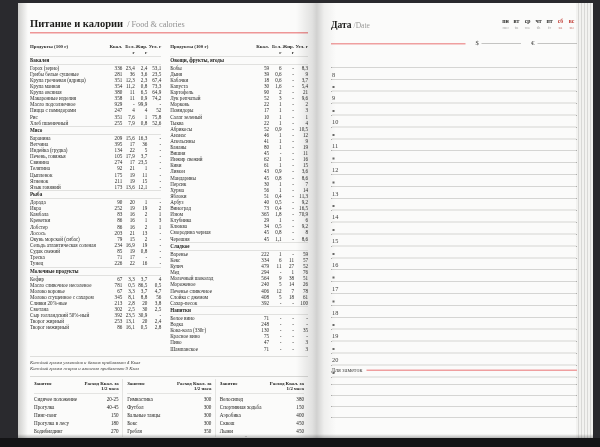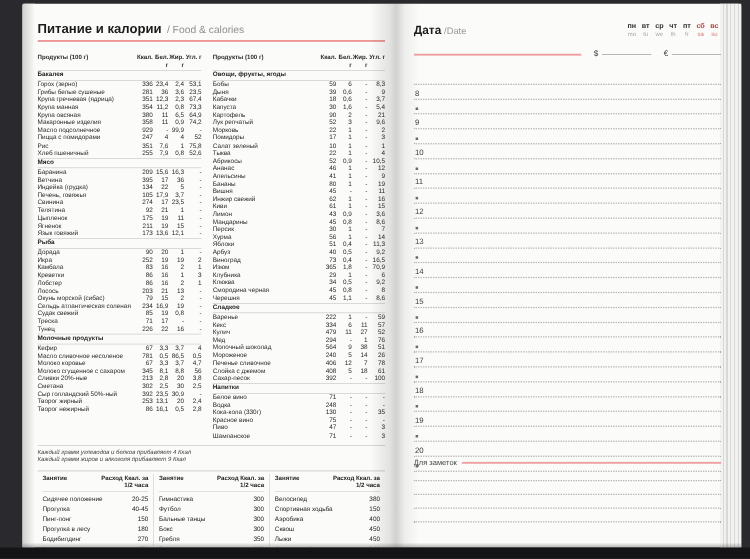--- a/index.html
+++ b/index.html
@@ -1,17 +1,17 @@
 <!DOCTYPE html>
 <html><head>
 <meta charset="utf-8">
 <style>
   html,body{margin:0;padding:0;background:#26262a;}
   .photo{position:relative;width:600px;height:447px;background:#2a2a2e;overflow:hidden;
-         font-family:Liberation Sans, sans-serif;color:#242422;}
+         font-family:Liberation Serif, serif;color:#242422;}
   .spread{position:absolute;left:18px;top:3px;right:7px;bottom:9px;background:#fbfbfa;border-radius:2px 2px 0 0;}
   .left-edge{position:absolute;left:18px;top:3px;bottom:9px;width:10px;
              background:linear-gradient(to right,#cfcfcd,#fbfbfa);}
   .stack{position:absolute;right:7px;top:3px;bottom:9px;width:17px;
          background:repeating-linear-gradient(to right,#f2f2f0 0px,#f2f2f0 2px,#d8d8d6 2px,#d8d8d6 3px);}
   .spine{position:absolute;left:296px;top:3px;bottom:9px;width:40px;pointer-events:none;
          background:linear-gradient(to right,rgba(0,0,0,0),rgba(0,0,0,.10) 40%,rgba(0,0,0,.17) 52%,rgba(0,0,0,.05) 70%,rgba(0,0,0,0));}
   .bottom-shadow{position:absolute;left:18px;right:7px;bottom:9px;height:4px;pointer-events:none;
          background:linear-gradient(to top,rgba(0,0,0,.28),rgba(0,0,0,0));}
   .bottom-band{position:absolute;left:0;right:0;bottom:0;height:9px;background:#141416;}

